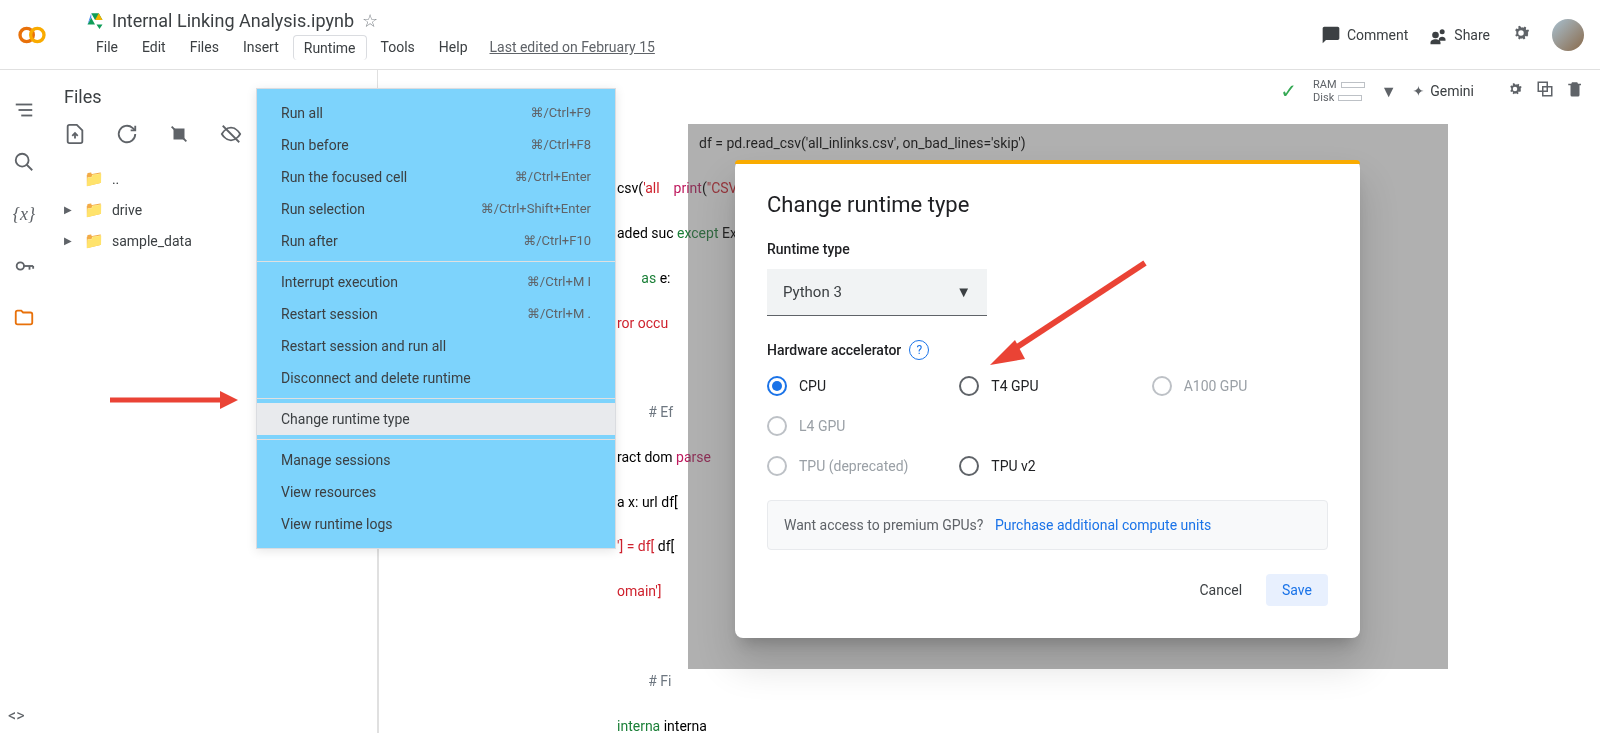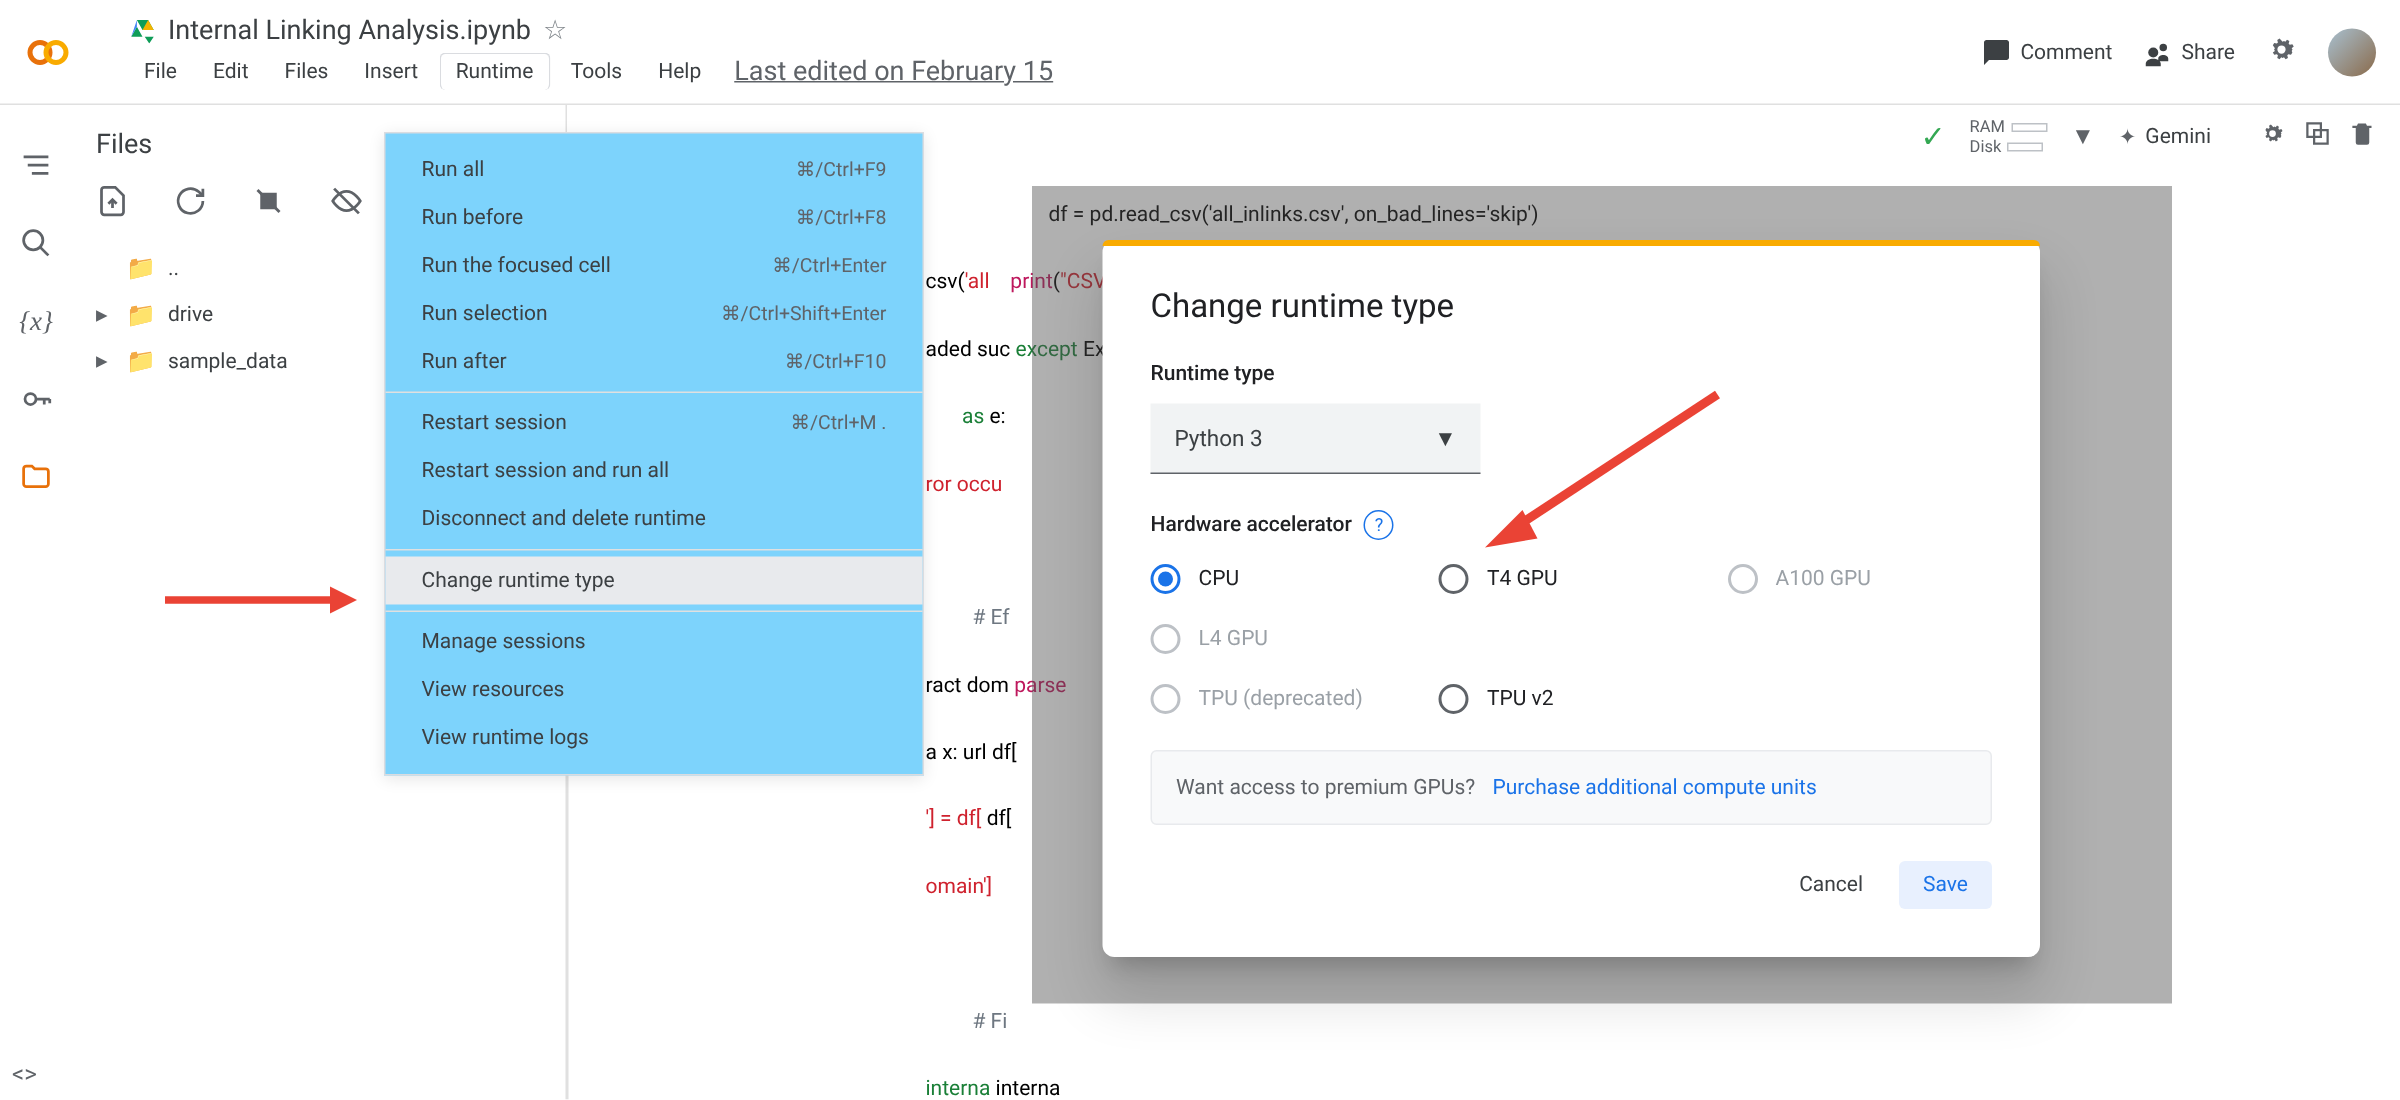--- a/index.html
+++ b/index.html
@@ -10,21 +10,21 @@
 .logo { width: 32px; height: 32px; margin-right: 12px; }
 .logo svg { width: 100%; height: 100%; }
 .title-area { flex: 1; }
 .title-row { display: flex; align-items: center; gap: 8px; }
 .drive-icon { width: 18px; height: 18px; }
 .notebook-title { font-size: 18px; color: #3c4043; }
 .star-icon { color: #80868b; font-size: 18px; cursor: pointer; }
 .menu-bar { display: flex; gap: 4px; margin-top: 4px; align-items: center; }
 .menu-item { padding: 4px 10px; font-size: 14px; color: #3c4043; cursor: pointer; border-radius: 4px; }
 .menu-item.active { background: #fff; border: 1px solid #dadce0; border-bottom: none; }
-.last-edited { color: #5f6368; text-decoration: underline; font-size: 18px; margin-left: 8px; }
+.last-edited { color: #5f6368; text-decoration: underline; font-size: 14px; margin-left: 8px; }
 .header-right { display: flex; align-items: center; gap: 20px; }
 .header-action { display: flex; align-items: center; gap: 6px; color: #3c4043; font-size: 14px; cursor: pointer; }
 .avatar { width: 32px; height: 32px; border-radius: 50%; background: linear-gradient(135deg, #a8c0d0, #8a6a4a); }
 
 
 .left-iconbar { position: absolute; left: 0; top: 70px; width: 48px; display: flex; flex-direction: column; align-items: center; gap: 28px; padding-top: 28px; }
 .left-icon { width: 24px; height: 24px; color: #5f6368; cursor: pointer; display: flex; align-items: center; justify-content: center; }
 .left-icon.active { color: #e8710a; }
 
 
@@ -295,20 +295,24 @@
     <div class="runtime-menu-item">
       <span>Run selection</span>
       <span class="shortcut">⌘/Ctrl+Shift+Enter</span>
     </div>
     <div class="runtime-menu-item">
       <span>Run after</span>
       <span class="shortcut">⌘/Ctrl+F10</span>
     </div>
     <div class="runtime-menu-divider"></div>
     <div class="runtime-menu-item">
+      <span>Interrupt execution</span>
+      <span class="shortcut">⌘/Ctrl+M I</span>
+    </div>
+    <div class="runtime-menu-item">
       <span>Restart session</span>
       <span class="shortcut">⌘/Ctrl+M .</span>
     </div>
     <div class="runtime-menu-item">
       <span>Restart session and run all</span>
     </div>
     <div class="runtime-menu-item">
       <span>Disconnect and delete runtime</span>
     </div>
     <div class="runtime-menu-divider"></div>

